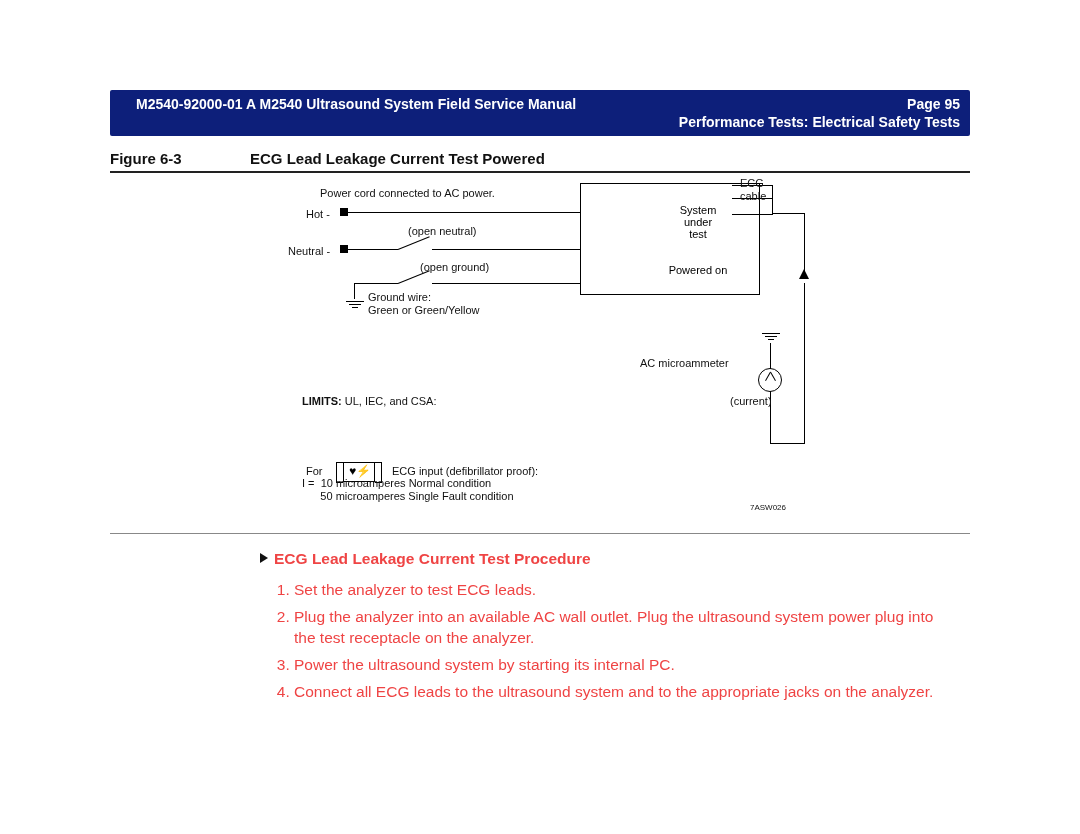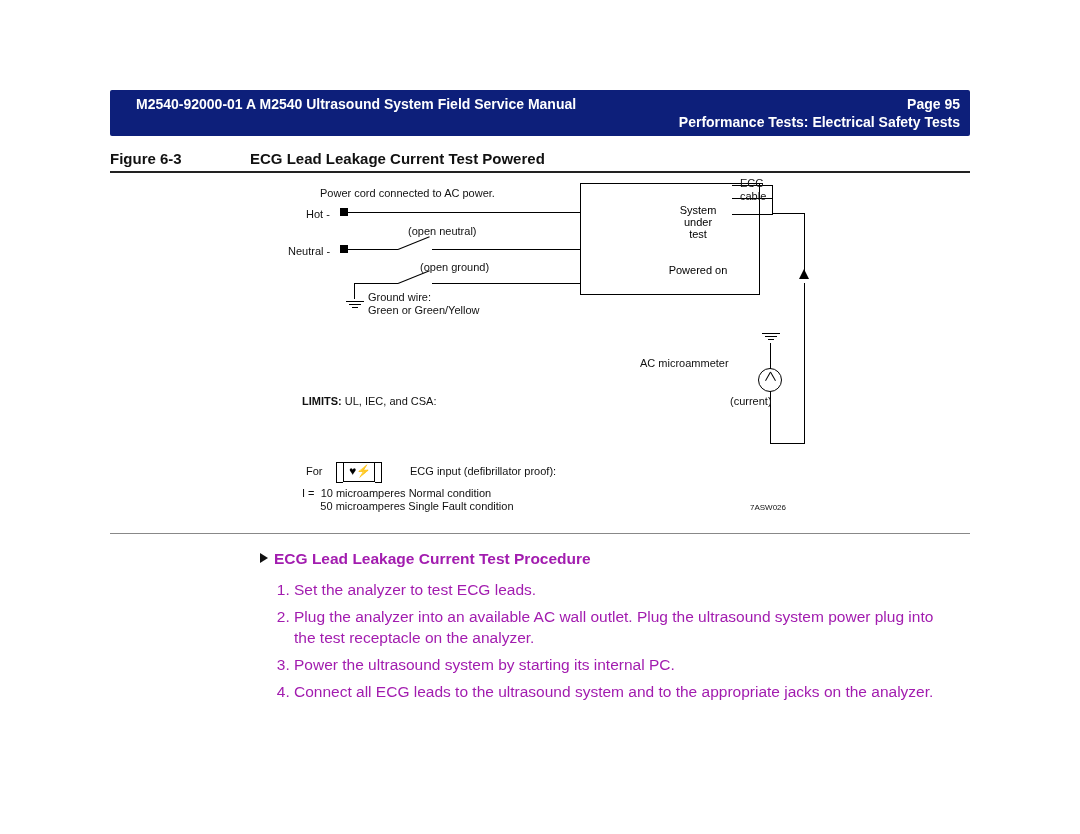--- a/index.html
+++ b/index.html
@@ -166,21 +166,21 @@
   .heart-zap {
     position:absolute;
     left:5px; top:2px;
     font-size:12px;
     line-height:1;
   }
   .procedure-block {
     margin-top: 16px;
     padding-left: 150px;
     font-size: 16px;
-    color: #a21caf;
+    color: #ef4444;
   }
   .procedure-title {
     font-weight: bold;
     margin-bottom: 8px;
     font-size: 15.5px;
   }
   .procedure-title .arrow {
     display:inline-block;
     width:0;height:0;
     border-top:5px solid transparent;
@@ -280,23 +280,23 @@
 
 
     <div class="diag-text" style="left:192px; top:222px;">
       <b>LIMITS:</b><span> UL, IEC, and CSA:</span>
     </div>
 
     <div class="diag-text" style="left:196px; top:292px;">For</div>
     <div class="defib-icon">
       <span class="heart-zap">♥⚡</span>
     </div>
-    <div class="diag-text" style="left:282px; top:292px;margin-left:18px;">ECG input (defibrillator proof):</div>
-
-    <div class="diag-text" style="left:192px; top:314px; white-space:pre;">I =  10 microamperes Normal condition
+    <div class="diag-text" style="left:282px; top:292px;">ECG input (defibrillator proof):</div>
+
+    <div class="diag-text" style="left:192px; top:304px; white-space:pre;">I =  10 microamperes Normal condition
       50 microamperes Single Fault condition</div>
 
     <div class="diag-text" style="left:640px; top:330px; font-size:8px;">7ASW026</div>
   </div>
 
   <div class="procedure-block">
     <div class="procedure-title">
       <span class="arrow"></span><span>ECG Lead Leakage Current Test Procedure</span>
     </div>
     <ol class="steps">

